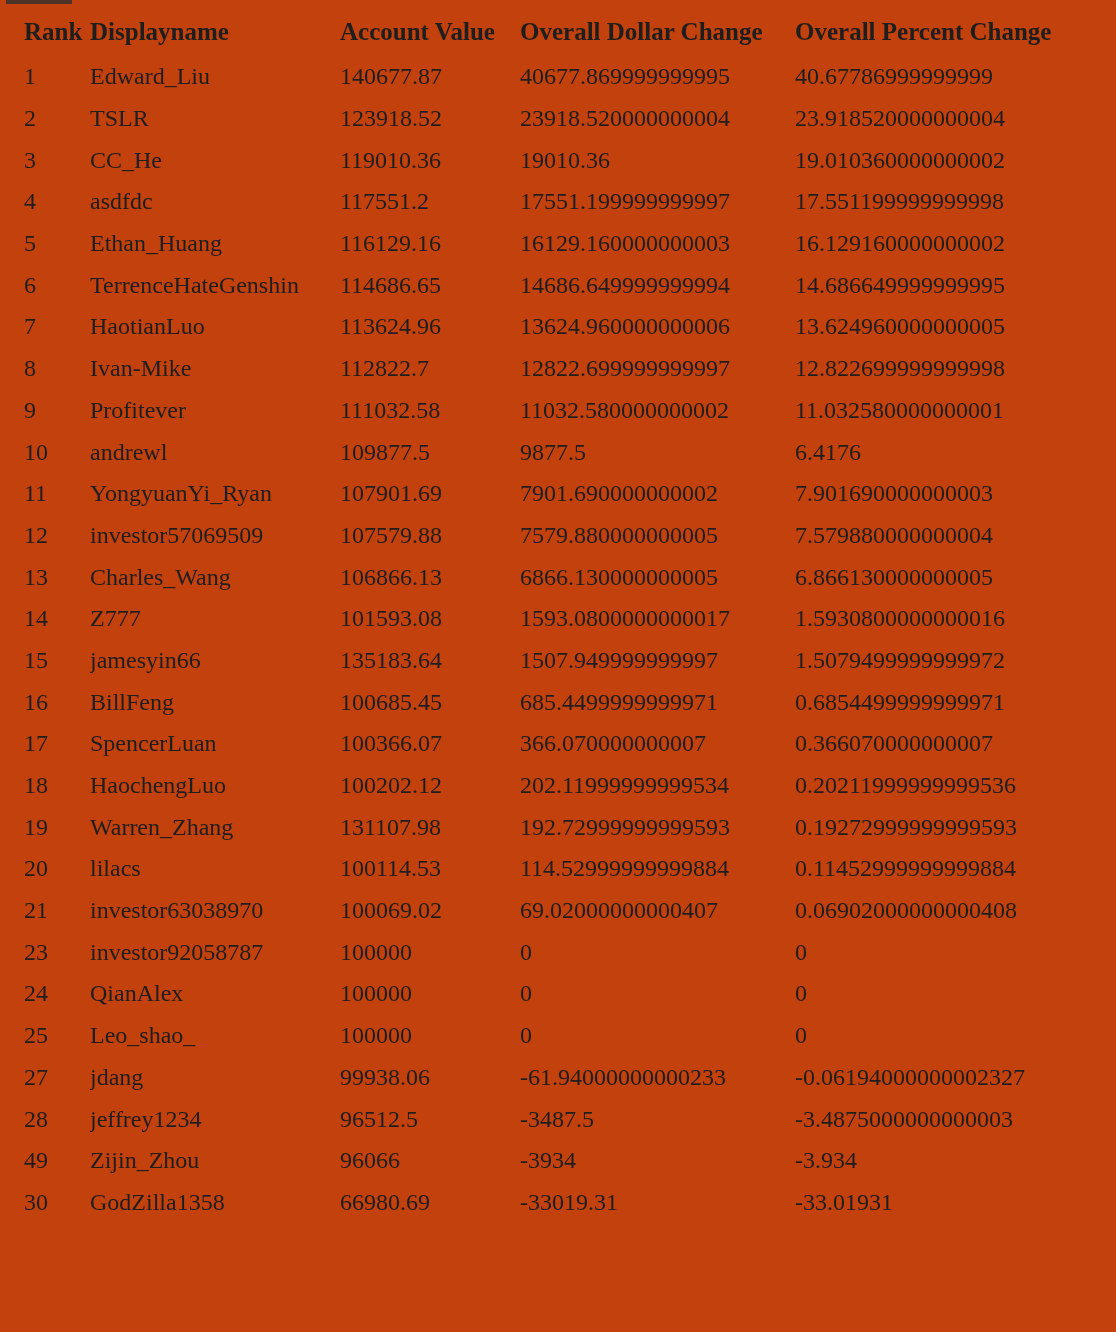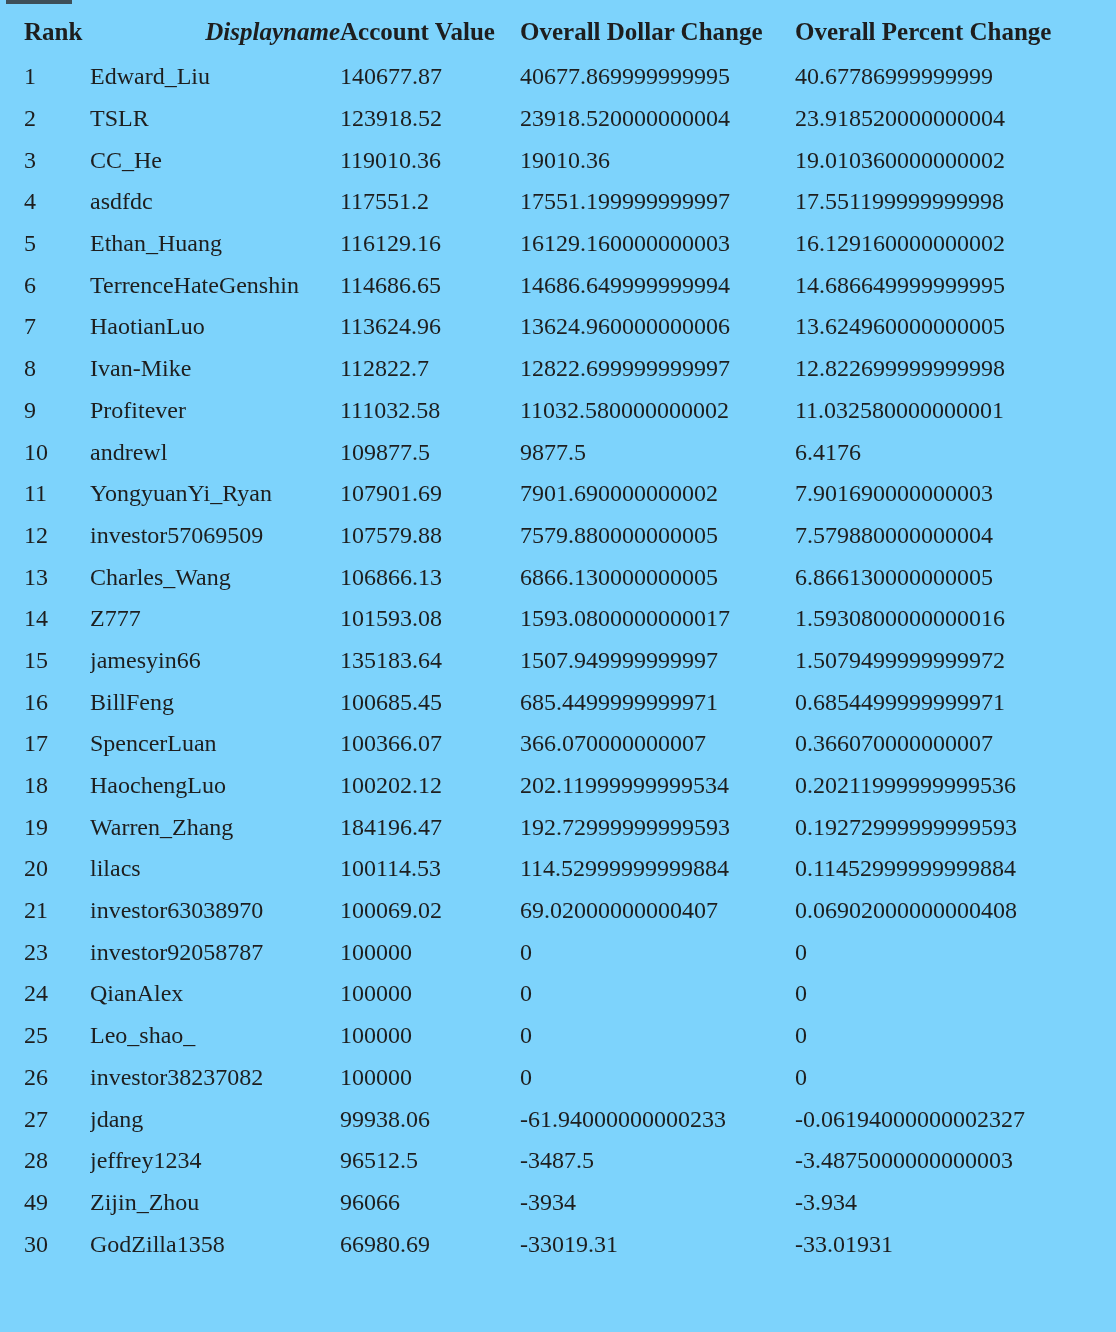--- a/index.html
+++ b/index.html
@@ -6,21 +6,21 @@
     margin: 0;
     padding: 0;
     background: #fdfdfc;
     color: #1e1e1e;
     font-family: "Liberation Serif", "DejaVu Serif", serif;
   }
   .page {
     position: relative;
     width: 1116px;
     height: 1332px;
-    background: #7dd3fc;
+    background: #c2410c;
     overflow: hidden;
   }
   .scan-artifact {
     position: absolute;
     top: 0;
     left: 6px;
     width: 66px;
     height: 4px;
     background: #2e2e2e;
     opacity: 0.8;
@@ -37,21 +37,21 @@
   col.c-dollar  { width: 275px; }
   col.c-percent { width: 309px; }
   thead th {
     font-size: 25px;
     font-weight: bold;
     text-align: left;
     vertical-align: baseline;
     padding: 8px 0 10px 0;
     white-space: nowrap;
   }
-  thead th.center { text-align: right; font-style: italic; }
+  thead th.center { text-align: left; }
   tbody td {
     font-size: 24px;
     font-weight: normal;
     height: 41.7px;
     vertical-align: middle;
     text-align: left;
     white-space: nowrap;
     overflow: hidden;
     padding: 0;
   }
@@ -220,21 +220,21 @@
     <td>18</td>
     <td>HaochengLuo</td>
     <td>100202.12</td>
     <td>202.11999999999534</td>
     <td>0.20211999999999536</td>
   </tr>
 
   <tr>
     <td>19</td>
     <td>Warren_Zhang</td>
-    <td>184196.47</td>
+    <td>131107.98</td>
     <td>192.72999999999593</td>
     <td>0.19272999999999593</td>
   </tr>
 
   <tr>
     <td>20</td>
     <td>lilacs</td>
     <td>100114.53</td>
     <td>114.52999999999884</td>
     <td>0.11452999999999884</td>
@@ -266,27 +266,20 @@
   </tr>
 
   <tr>
     <td>25</td>
     <td>Leo_shao_</td>
     <td>100000</td>
     <td>0</td>
     <td>0</td>
   </tr>
 
-  <tr>
-    <td>26</td>
-    <td>investor38237082</td>
-    <td>100000</td>
-    <td>0</td>
-    <td>0</td>
-  </tr>
 
   <tr>
     <td>27</td>
     <td>jdang</td>
     <td>99938.06</td>
     <td>-61.94000000000233</td>
     <td>-0.06194000000002327</td>
   </tr>
 
   <tr>

